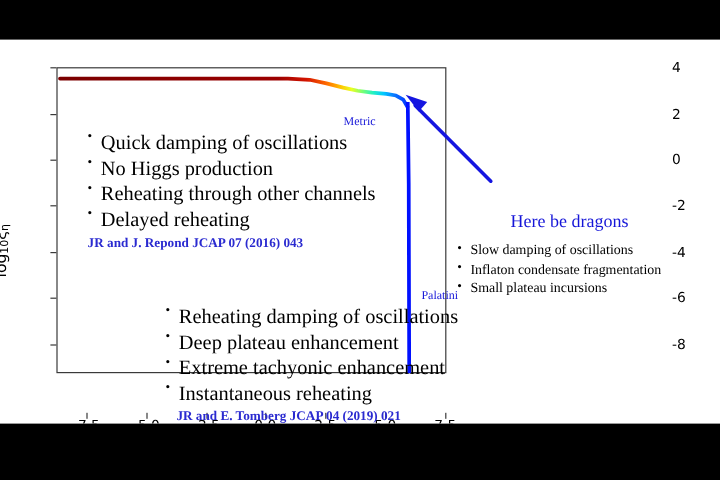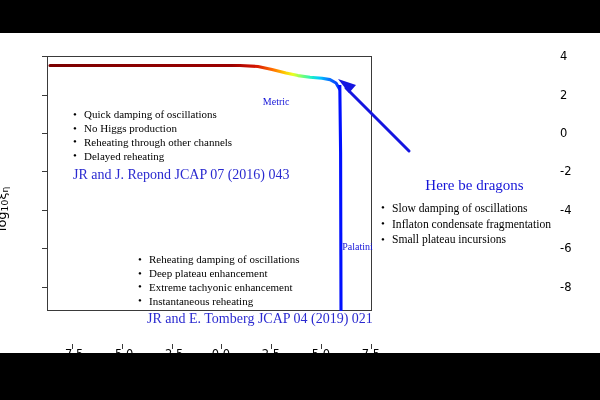--- a/index.html
+++ b/index.html
@@ -98,40 +98,41 @@
     font-size: 10px;
     text-align: right;
     line-height: 1.12;
     white-space: nowrap;
   }
   .ann-list {
     list-style: none;
     margin: 1px 0 0 0;
     padding: 0;
     color: #000000;
-    font-size: 11px;
+    font-size: 17px;
     line-height: 1.26;
   }
   .ann-list li {
     white-space: nowrap;
     position: relative;
     padding-left: 11px;
   }
   .ann-list li::before {
     content: "\2022";
     position: absolute;
     left: 0;
     top: -0.5px;
     font-size: 11px;
   }
   .ann-cite {
     color: #2a2ad0;
-    font-size: 14px;
+    font-size: 11px;
     white-space: nowrap;
     margin-top: 2px;
+    font-weight: bold;
   }
 
   #metric-block {
     position: absolute;
     left: 73px;
     top: 63px;
   }
   #metric-block .ann-title { margin-left: 42px; }
   #metric-block .ann-cite  { margin-top: 3px; }
 

